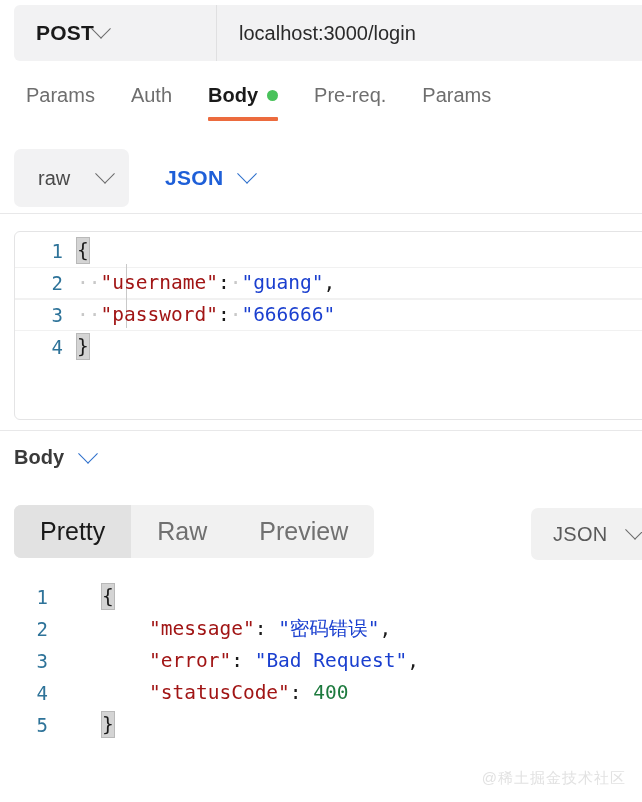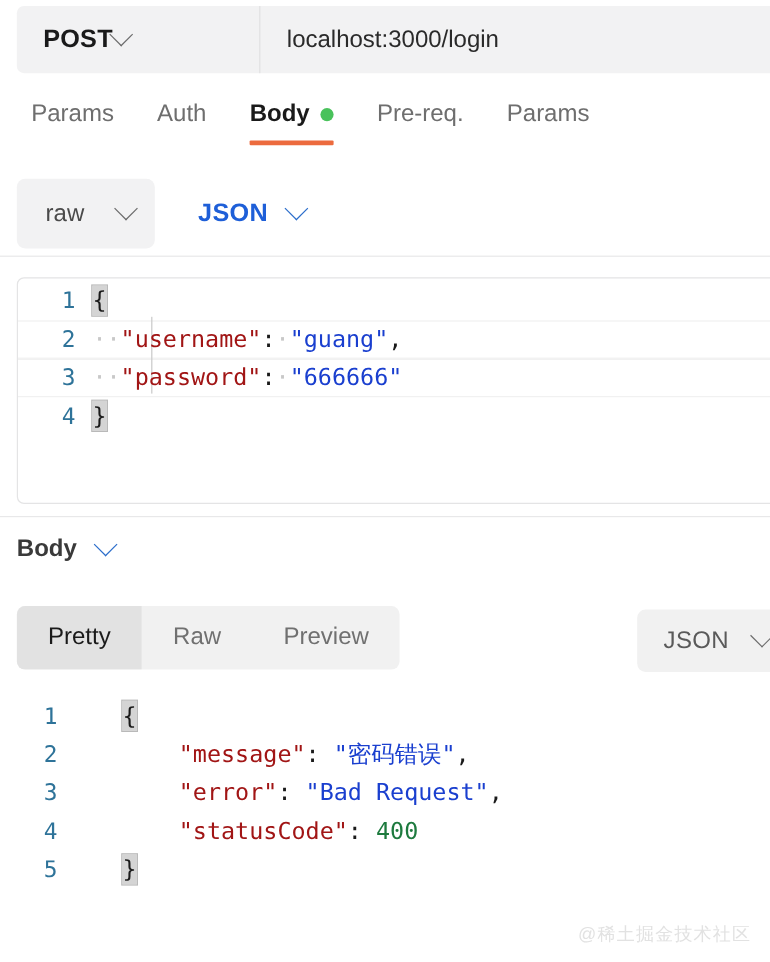--- a/index.html
+++ b/index.html
@@ -257,21 +257,21 @@
     background: #f1f1f1;
     border-radius: 7px;
     display: flex;
     align-items: stretch;
     overflow: hidden;
   }
   .seg-item {
     display: flex;
     align-items: center;
     padding: 0 26px;
-    font-size: 20px;
+    font-size: 25px;
     color: #707070;
     cursor: pointer;
     white-space: nowrap;
   }
   .seg-item.active {
     background: #e2e2e2;
     color: #1a1a1a;
   }
   .resp-json-pill {
     position: absolute;

